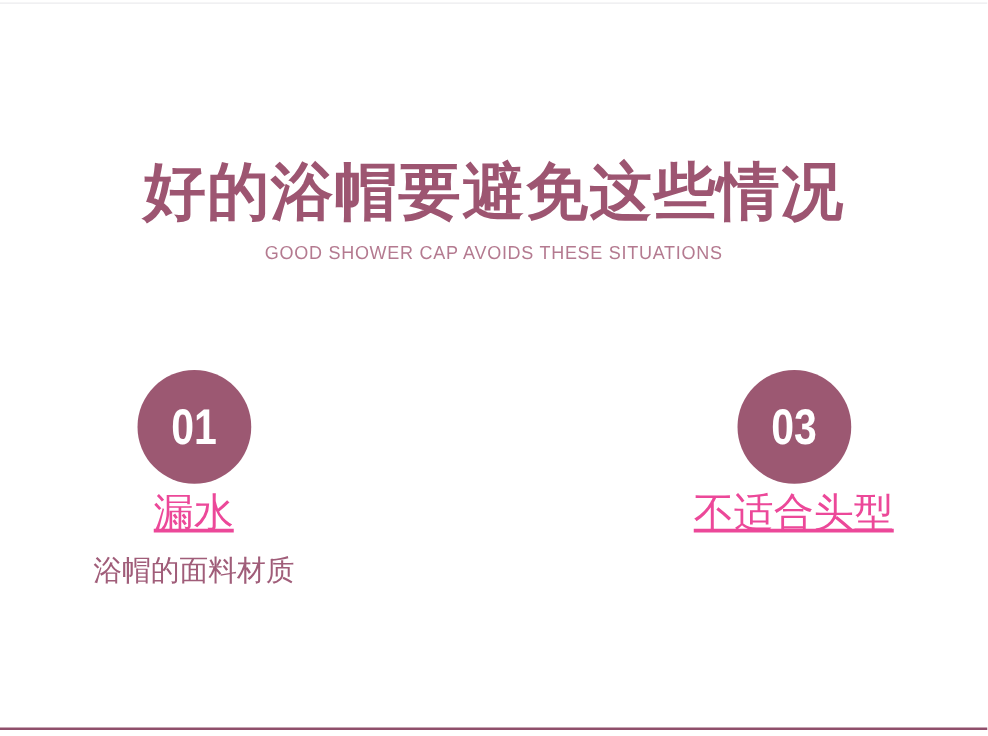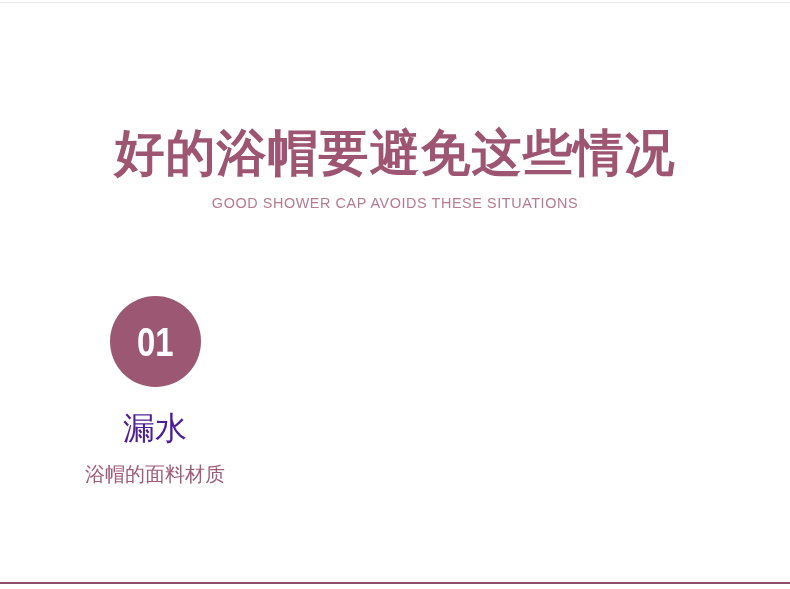--- a/index.html
+++ b/index.html
@@ -106,31 +106,32 @@
     color: #ffffff;
     font-size: 40px;
     line-height: 40px;
     font-weight: bold;
     letter-spacing: 0px;
     transform: scaleX(0.82);
     font-family: "Liberation Sans Narrow", "Liberation Sans", sans-serif;
   }
 
   .item-title {
-    margin-top: 22px;
+    margin-top: 4px;
     font-size: 32px;
     line-height: 38px;
-    color: #4c1d95;
+    color: #ec4899;
     font-weight: normal;
     white-space: nowrap;
+    text-decoration: underline;
   }
 
   .item-desc {
     margin-top: 12px;
-    font-size: 20px;
+    font-size: 23px;
     line-height: 30px;
     color: #a05d79;
     font-weight: normal;
     max-width: 170px;
   }
 </style>
 </head>
 <body>
 
 <div class="page">
@@ -147,19 +148,23 @@
     <div class="item">
       <div class="badge">
         <span class="badge-number">01</span>
       </div>
       <div class="item-title">漏水</div>
       <div class="item-desc">浴帽的面料材质</div>
     </div>
 
 
     <div class="item">
+      <div class="badge">
+        <span class="badge-number">03</span>
+      </div>
+      <div class="item-title">不适合头型</div>
     </div>
 
   </div>
 
   <div class="bottom-rule"></div>
 
 </div>
 
 </body></html>

